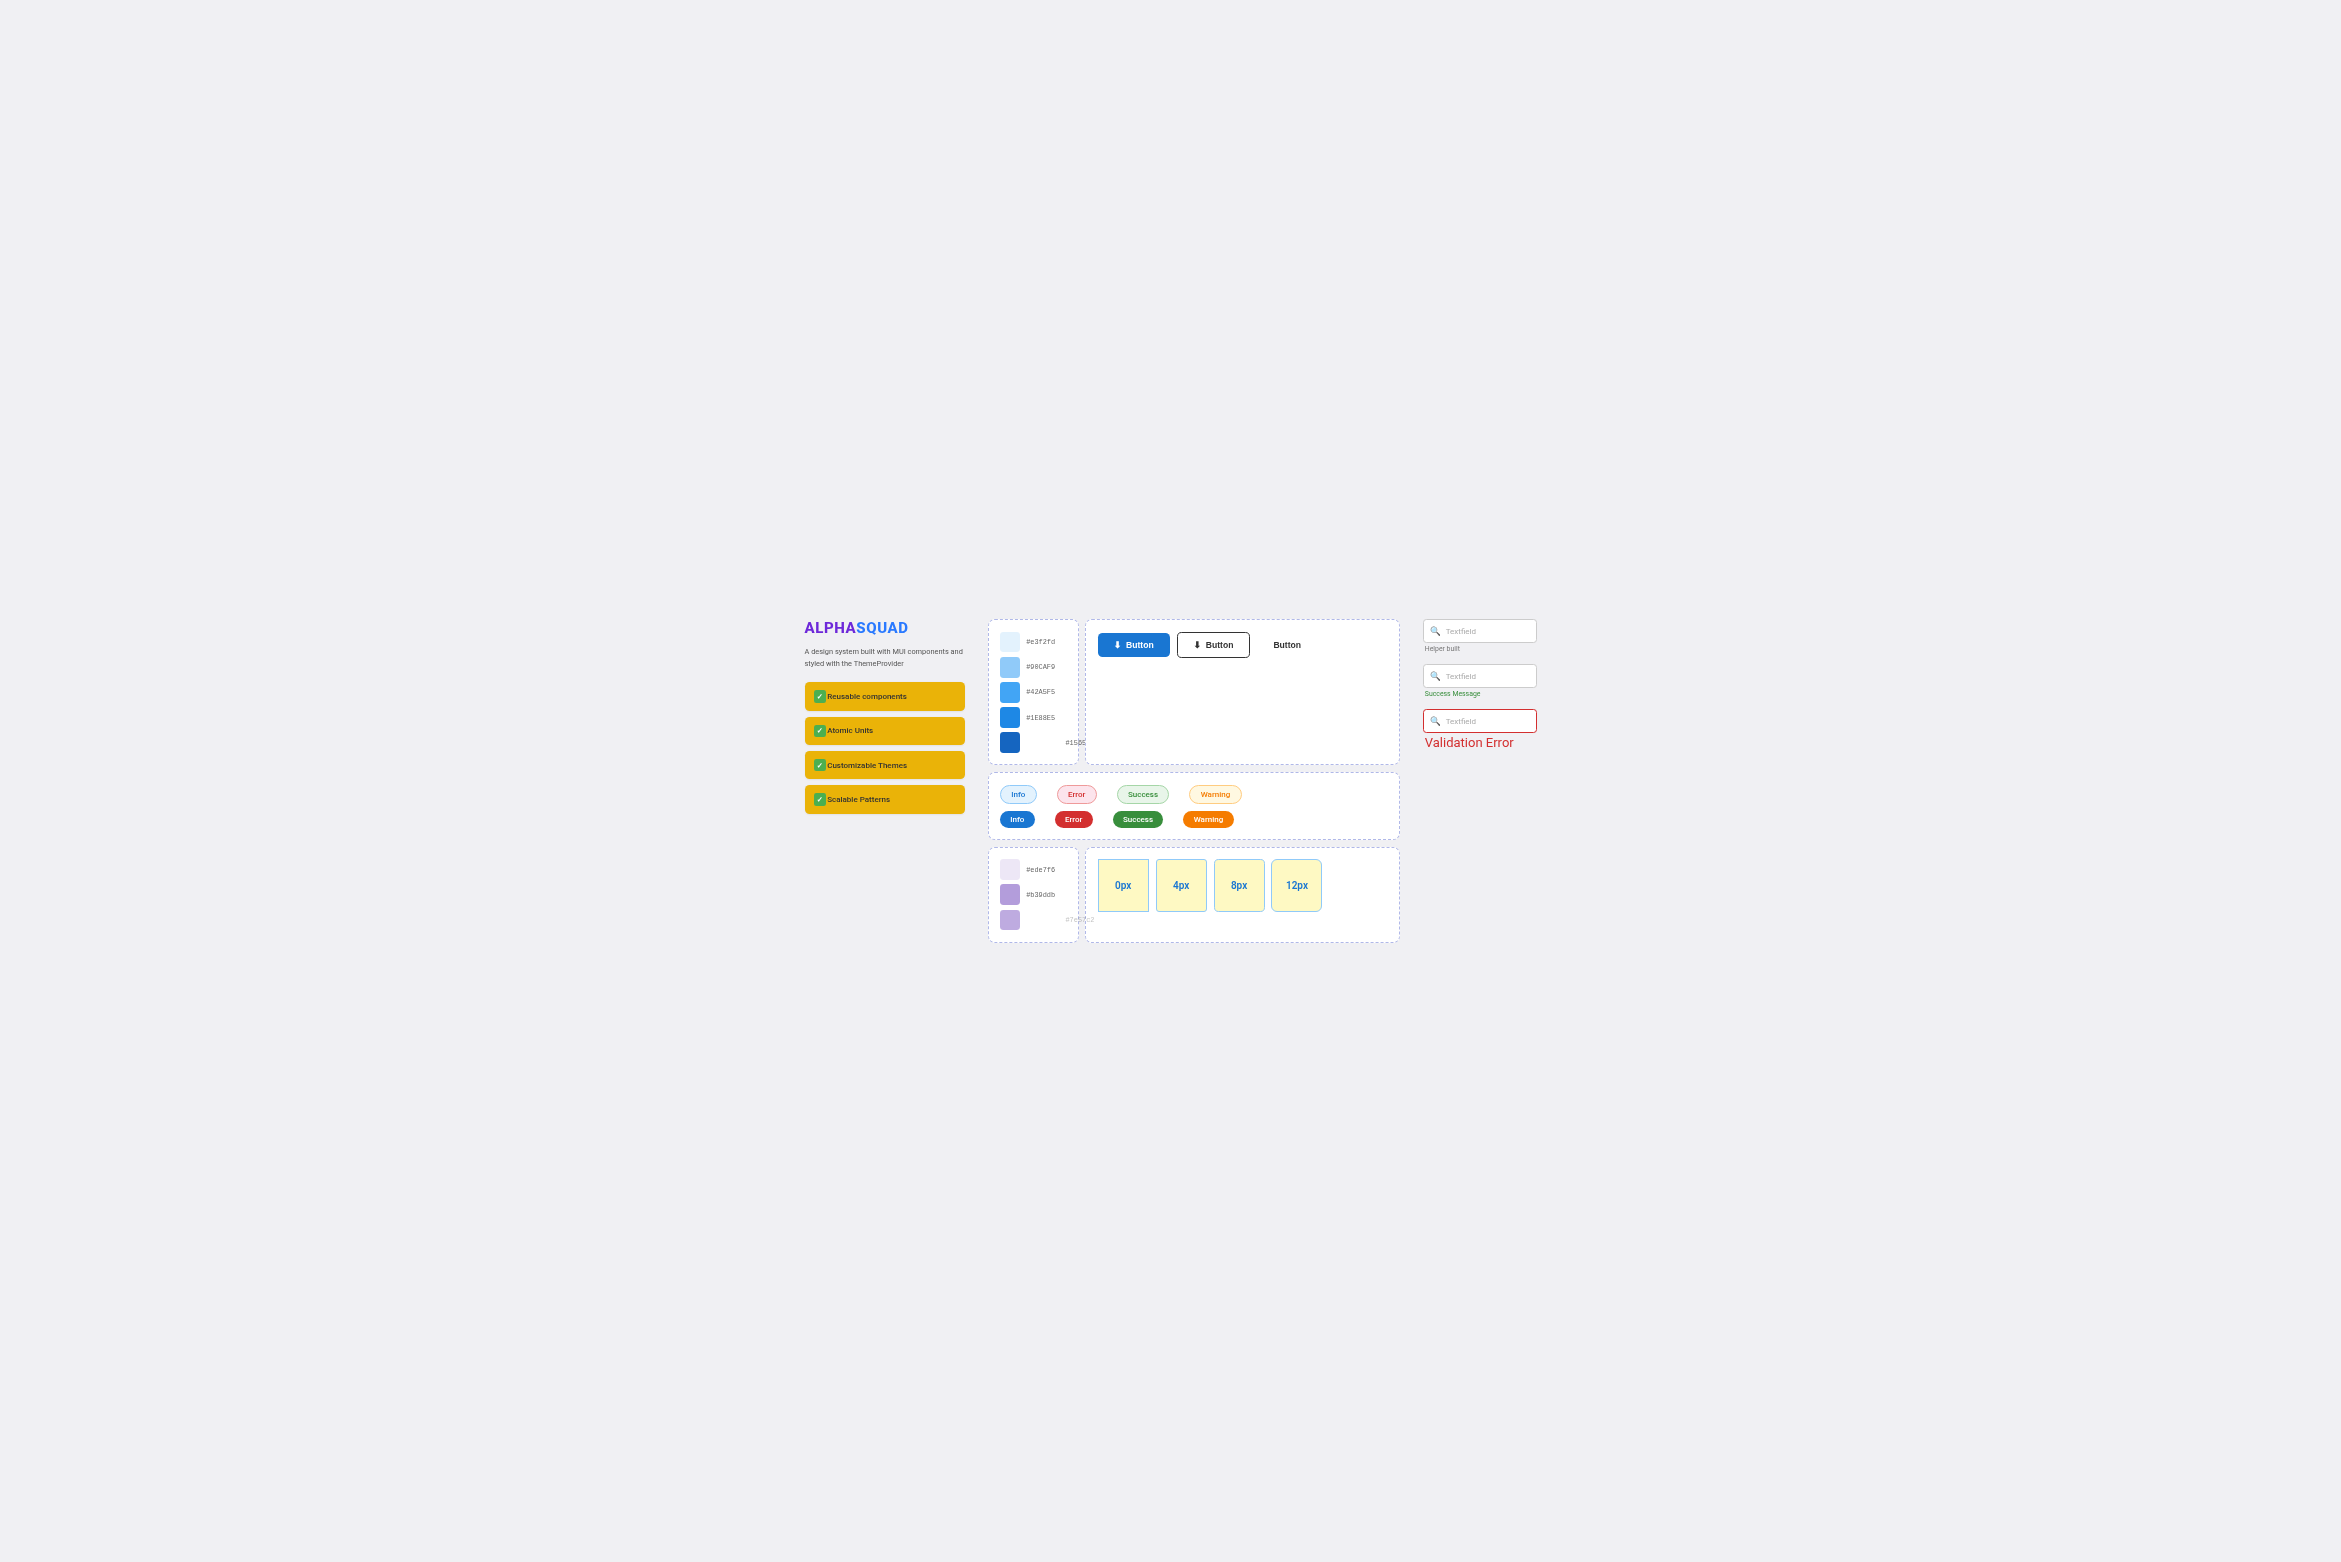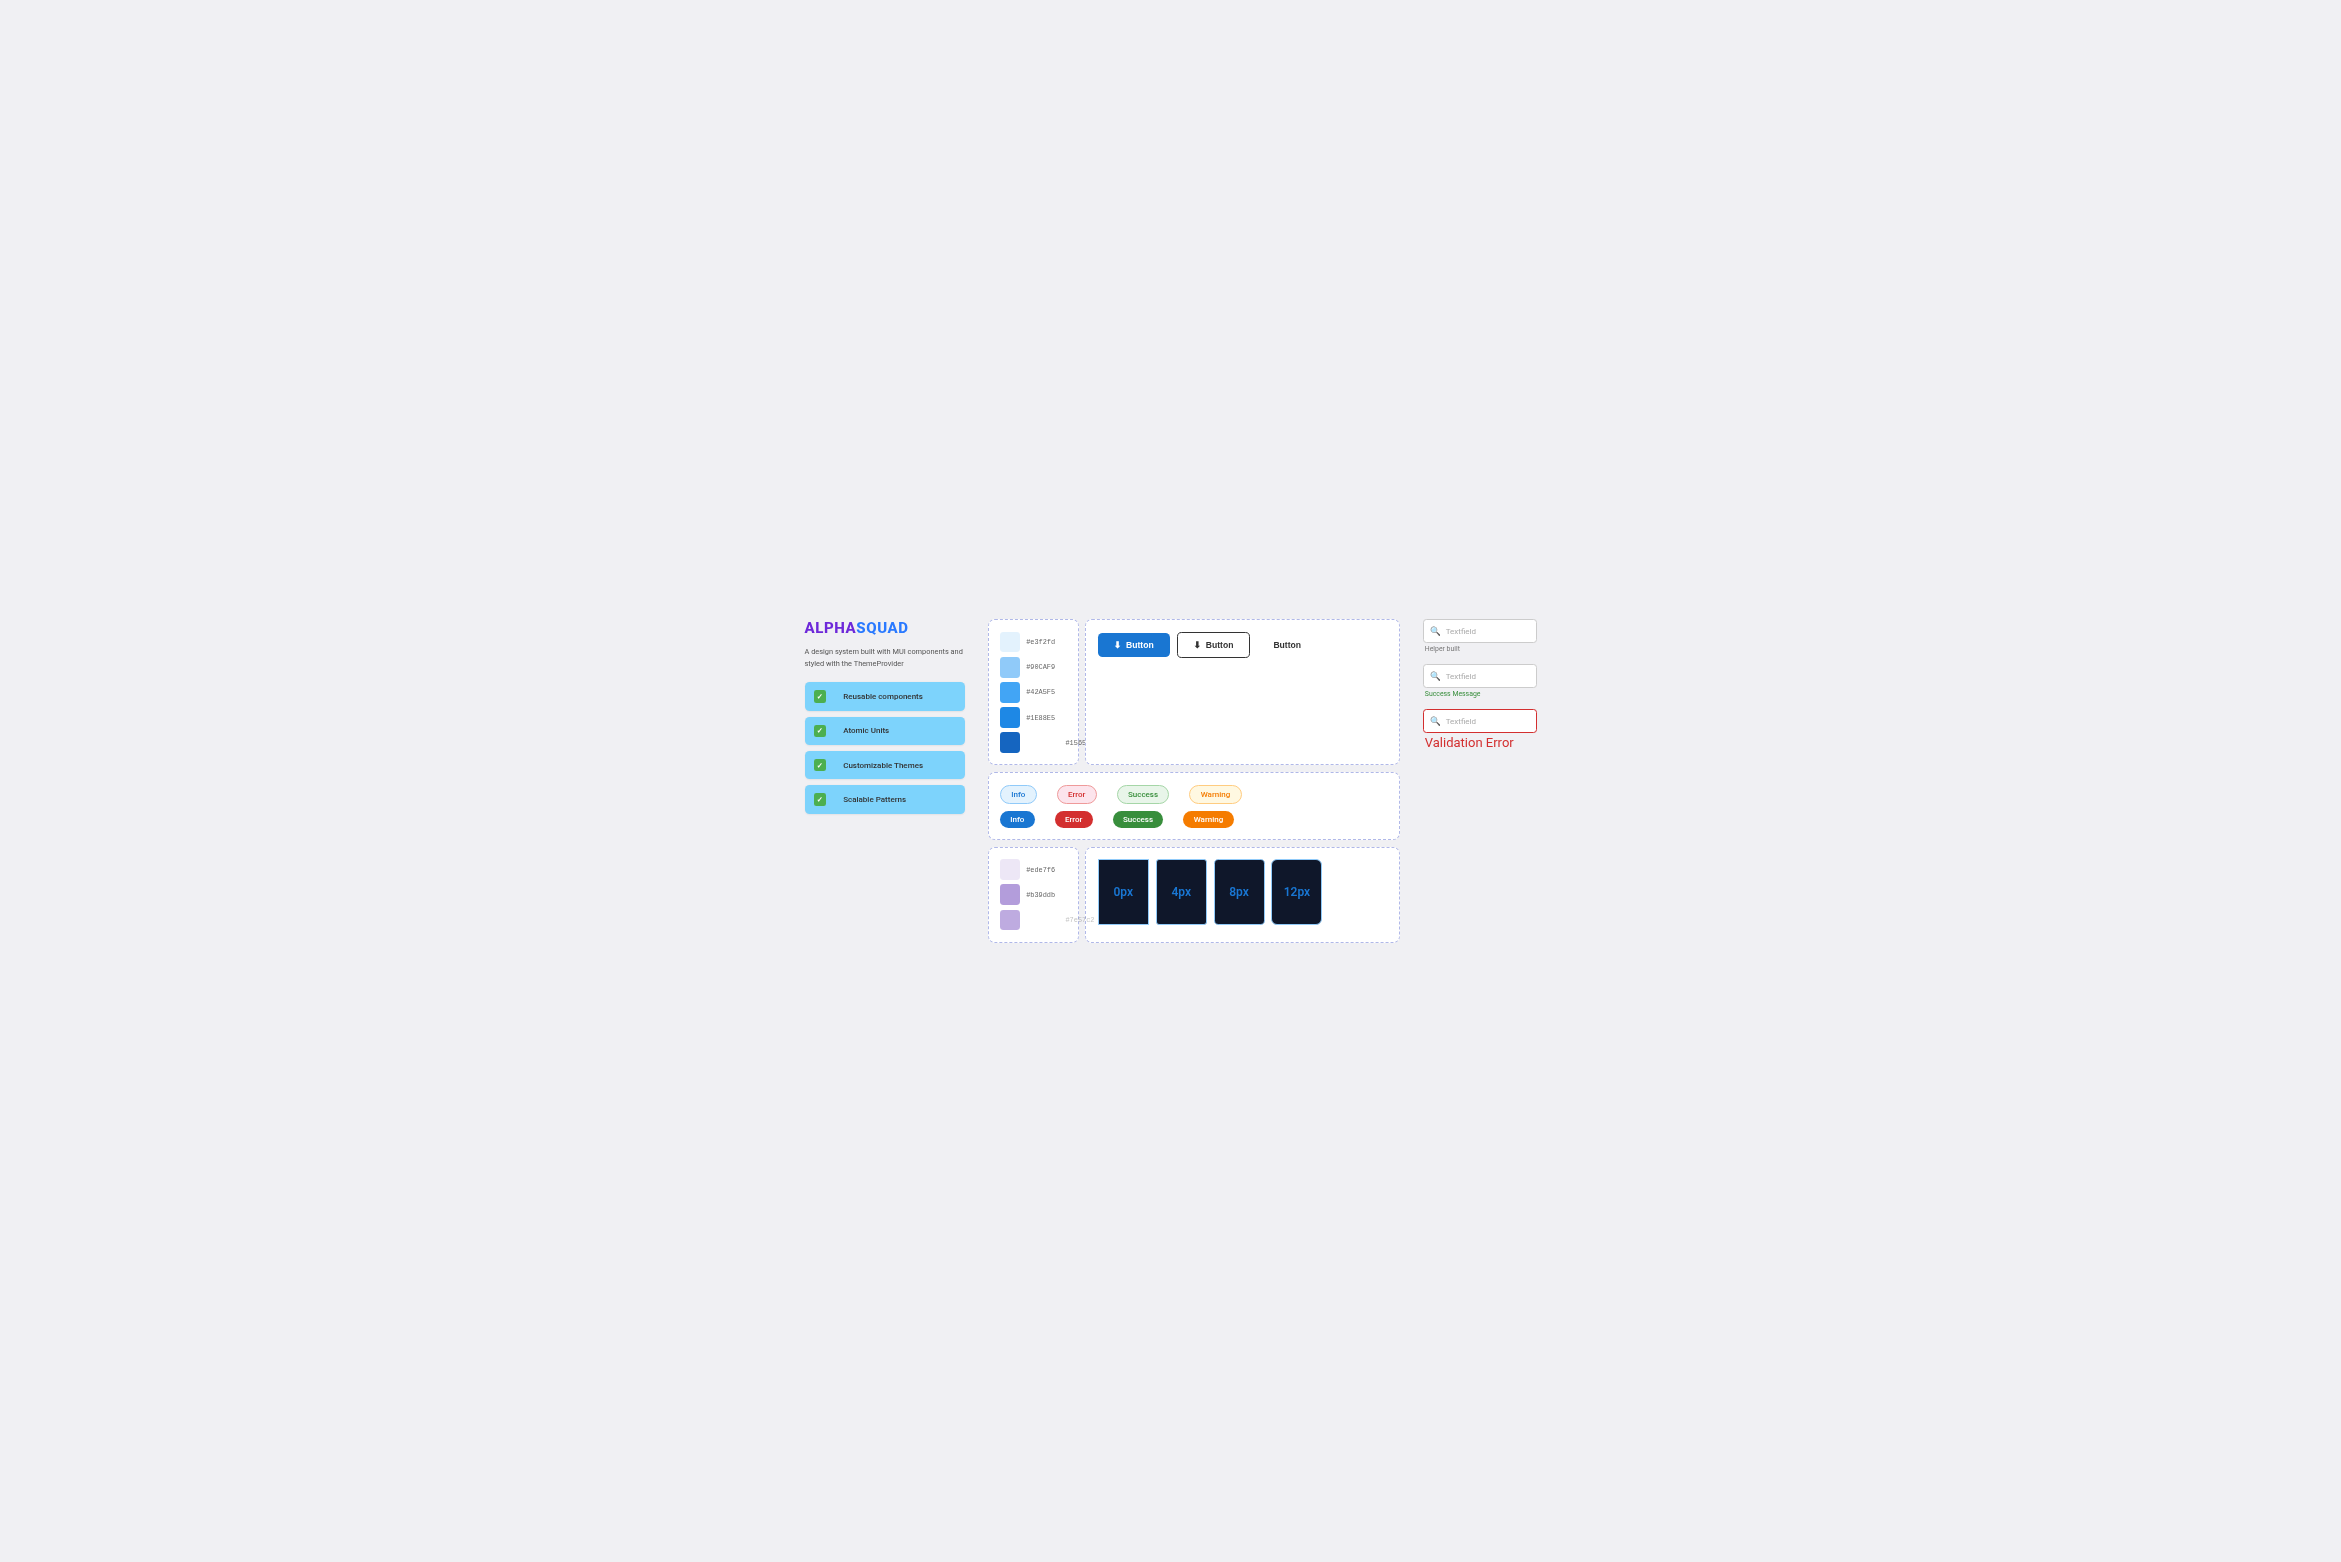--- a/index.html
+++ b/index.html
@@ -42,26 +42,26 @@
       color: #555;
       margin-bottom: 13.7px;
       line-height: 1.5;
     }
     .feature-list {
       display: flex;
       flex-direction: column;
       gap: 5.7px;
     }
     .feature-item {
-      background: #7dd3fc;
+      background: #eab308;
       border-radius: 4.6px;
       padding: 8px 9.1px;
       display: flex;
       align-items: center;
-      gap: 17px;
+      gap: 1px;
       box-shadow: 0 0.6px 1.7px rgba(0,0,0,0.06);
     }
     .check-icon {
       width: 12.6px;
       height: 12.6px;
       background: #4caf50;
       border-radius: 2.3px;
       display: flex;
       align-items: center;
       justify-content: center;
@@ -205,27 +205,27 @@
     .radius-panel {
       flex: 1;
     }
     .radius-row {
       display: flex;
       gap: 6.9px;
       align-items: center;
     }
     .radius-box {
       width: 51px;
-      height: 66px;
-      background: #0f172a;
+      height: 53px;
+      background: #fef9c3;
       border: 1.1px solid #90caf9;
       display: flex;
       align-items: center;
       justify-content: center;
-      font-size: 12px;
+      font-size: 10px;
       color: #1976d2;
       font-weight: 600;
     }
 
     
     .right-panel {
       width: 114px;
       flex-shrink: 0;
       display: flex;
       flex-direction: column;

